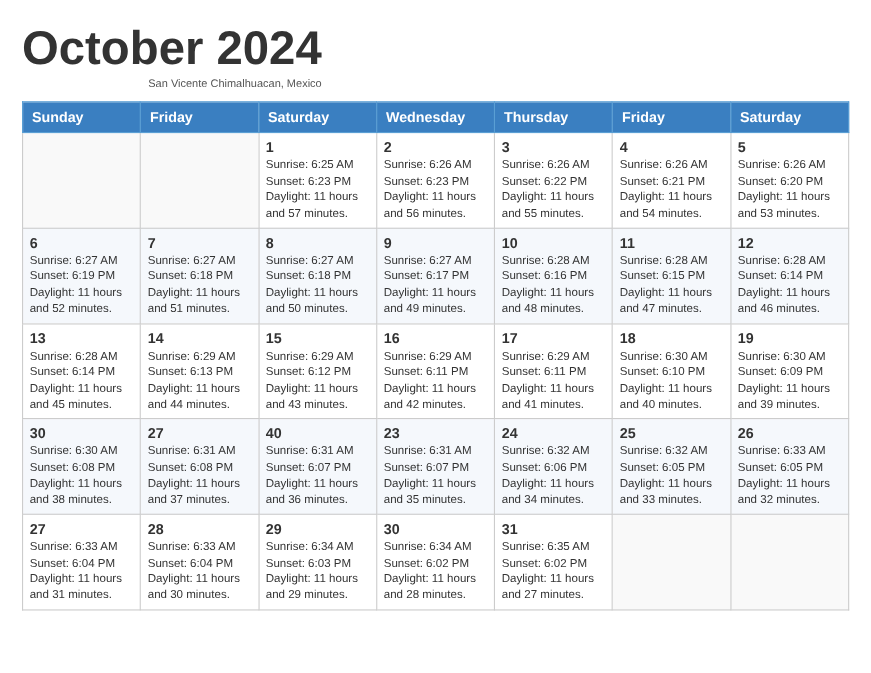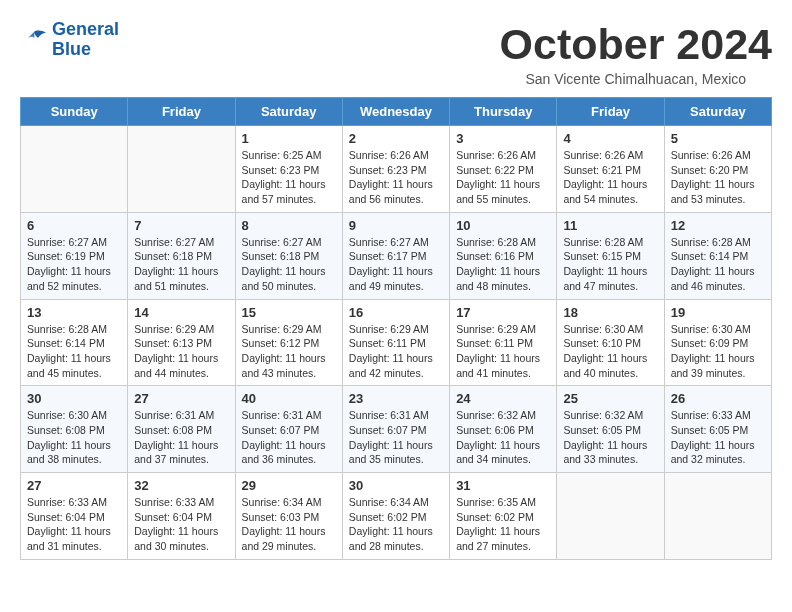--- a/index.html
+++ b/index.html
@@ -36,34 +36,33 @@
     }
     .title-block {
       text-align: right;
     }
     .calendar-title {
       font-size: 43px;
       font-weight: bold;
       color: #333;
     }
     .calendar-subtitle {
-      font-size: 14px;
+      font-size: 10px;
       color: #555;
       margin-top: 2px;
-      text-align: center;
     }
     .calendar {
       width: 100%;
       border-collapse: collapse;
       border: 1px solid #ccc;
     }
     .calendar th {
       background-color: #3a7fc1;
       color: #fff;
-      text-align: center;
+      text-align: left;
       padding: 6px 8px;
       font-size: 13px;
       font-weight: bold;
       border: 1px solid #5a9fd4;
     }
     .calendar td {
       border: 1px solid #ccc;
       vertical-align: top;
       padding: 5px 6px;
       width: calc(100% / 7);
@@ -90,30 +89,20 @@
       background: #f5f8fc;
     }
     .calendar tr:nth-child(even) td.empty {
       background: #f0f3f7;
     }
   </style>
 </head>
 <body>
 
 <div class="header">
-  <div class="logo">
-    <svg class="logo-bird" viewBox="0 0 28 24" xmlns="http://www.w3.org/2000/svg">
-      <path d="M14 4 C16 2, 22 2, 26 5 C22 5, 20 7, 18 10 C16 8, 14 6, 14 4Z" fill="#1a5fa8"></path>
-      <path d="M14 4 C12 6, 10 8, 8 10 C10 9, 13 8, 14 10 C15 8, 14 6, 14 4Z" fill="#3a7fc1"></path>
-    </svg>
-    <div>
-      <div class="logo-text"><span>General</span></div>
-      <div class="logo-text"><span style="color:#1a5fa8">Blue</span></div>
-    </div>
-  </div>
   <div class="title-block">
     <div class="calendar-title">October 2024</div>
     <div class="calendar-subtitle">San Vicente Chimalhuacan, Mexico</div>
   </div>
 </div>
 
 <table class="calendar">
   <thead>
     <tr>
     <th>Sunday</th>
@@ -239,21 +228,21 @@
           <span class="day-num">26</span>
           <div class="day-info">Sunrise: 6:33 AM<br>Sunset: 6:05 PM<br>Daylight: 11 hours and 32 minutes.</div>
         </td>
       </tr>
       <tr>
         <td>
           <span class="day-num">27</span>
           <div class="day-info">Sunrise: 6:33 AM<br>Sunset: 6:04 PM<br>Daylight: 11 hours and 31 minutes.</div>
         </td>
         <td>
-          <span class="day-num">32</span>
+          <span class="day-num">28</span>
           <div class="day-info">Sunrise: 6:33 AM<br>Sunset: 6:04 PM<br>Daylight: 11 hours and 30 minutes.</div>
         </td>
         <td>
           <span class="day-num">29</span>
           <div class="day-info">Sunrise: 6:34 AM<br>Sunset: 6:03 PM<br>Daylight: 11 hours and 29 minutes.</div>
         </td>
         <td>
           <span class="day-num">30</span>
           <div class="day-info">Sunrise: 6:34 AM<br>Sunset: 6:02 PM<br>Daylight: 11 hours and 28 minutes.</div>
         </td>

